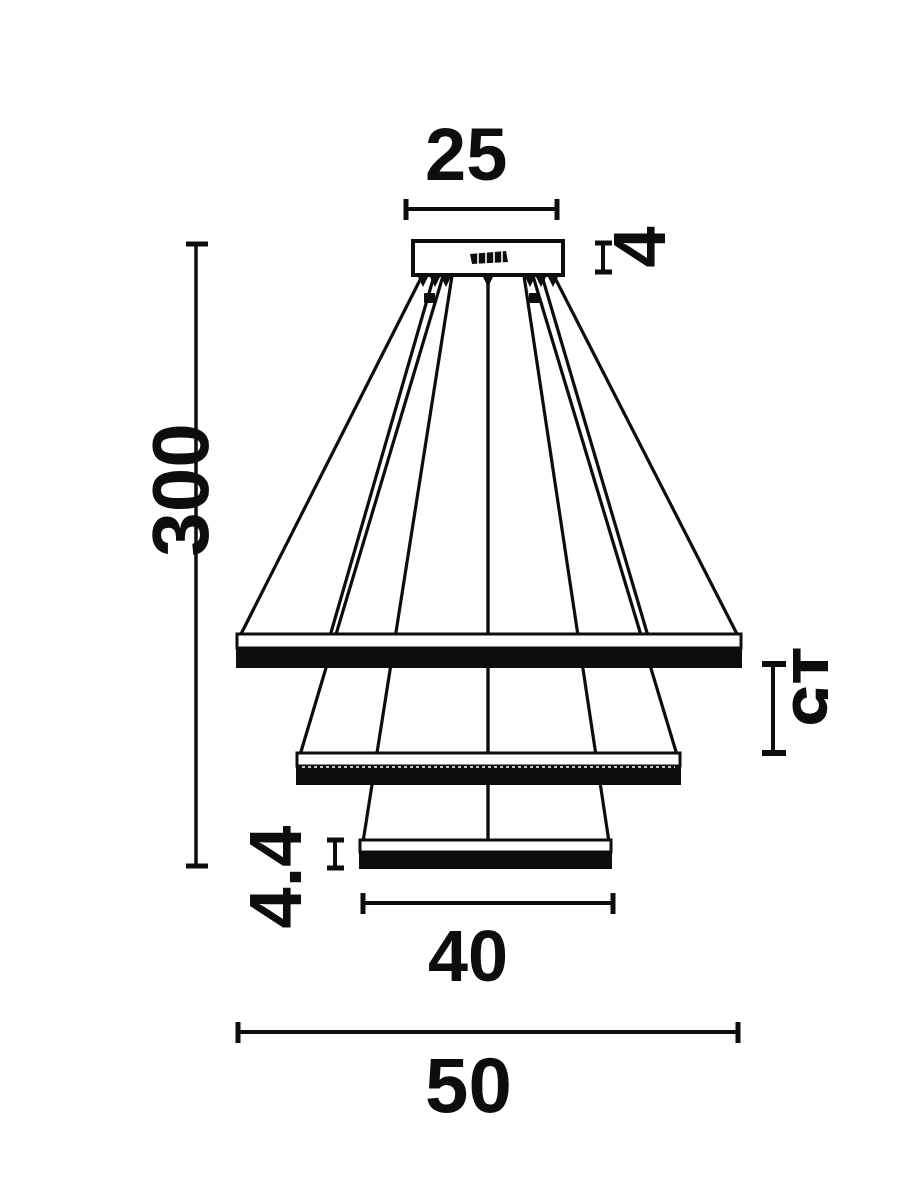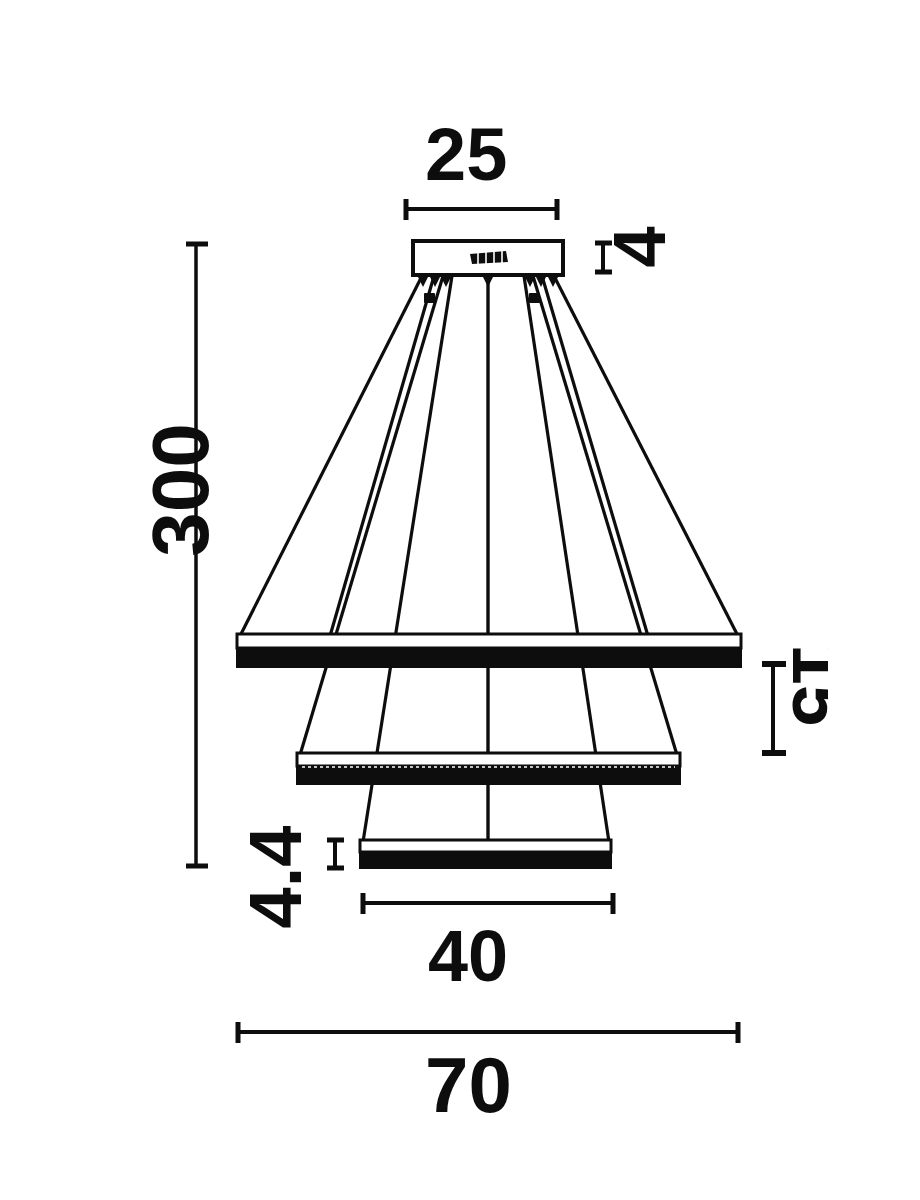--- a/index.html
+++ b/index.html
@@ -188,15 +188,15 @@
   <div class="dim-label lbl-4">4</div>
 
   <div class="dim-label lbl-300">300</div>
 
   <div class="dim-label lbl-15">15</div>
 
   <div class="dim-label lbl-44">4.4</div>
 
   <div class="dim-label lbl-40">40</div>
 
-  <div class="dim-label lbl-80">70</div>
+  <div class="dim-label lbl-80">50</div>
 
 </div>
 
 </body></html>

